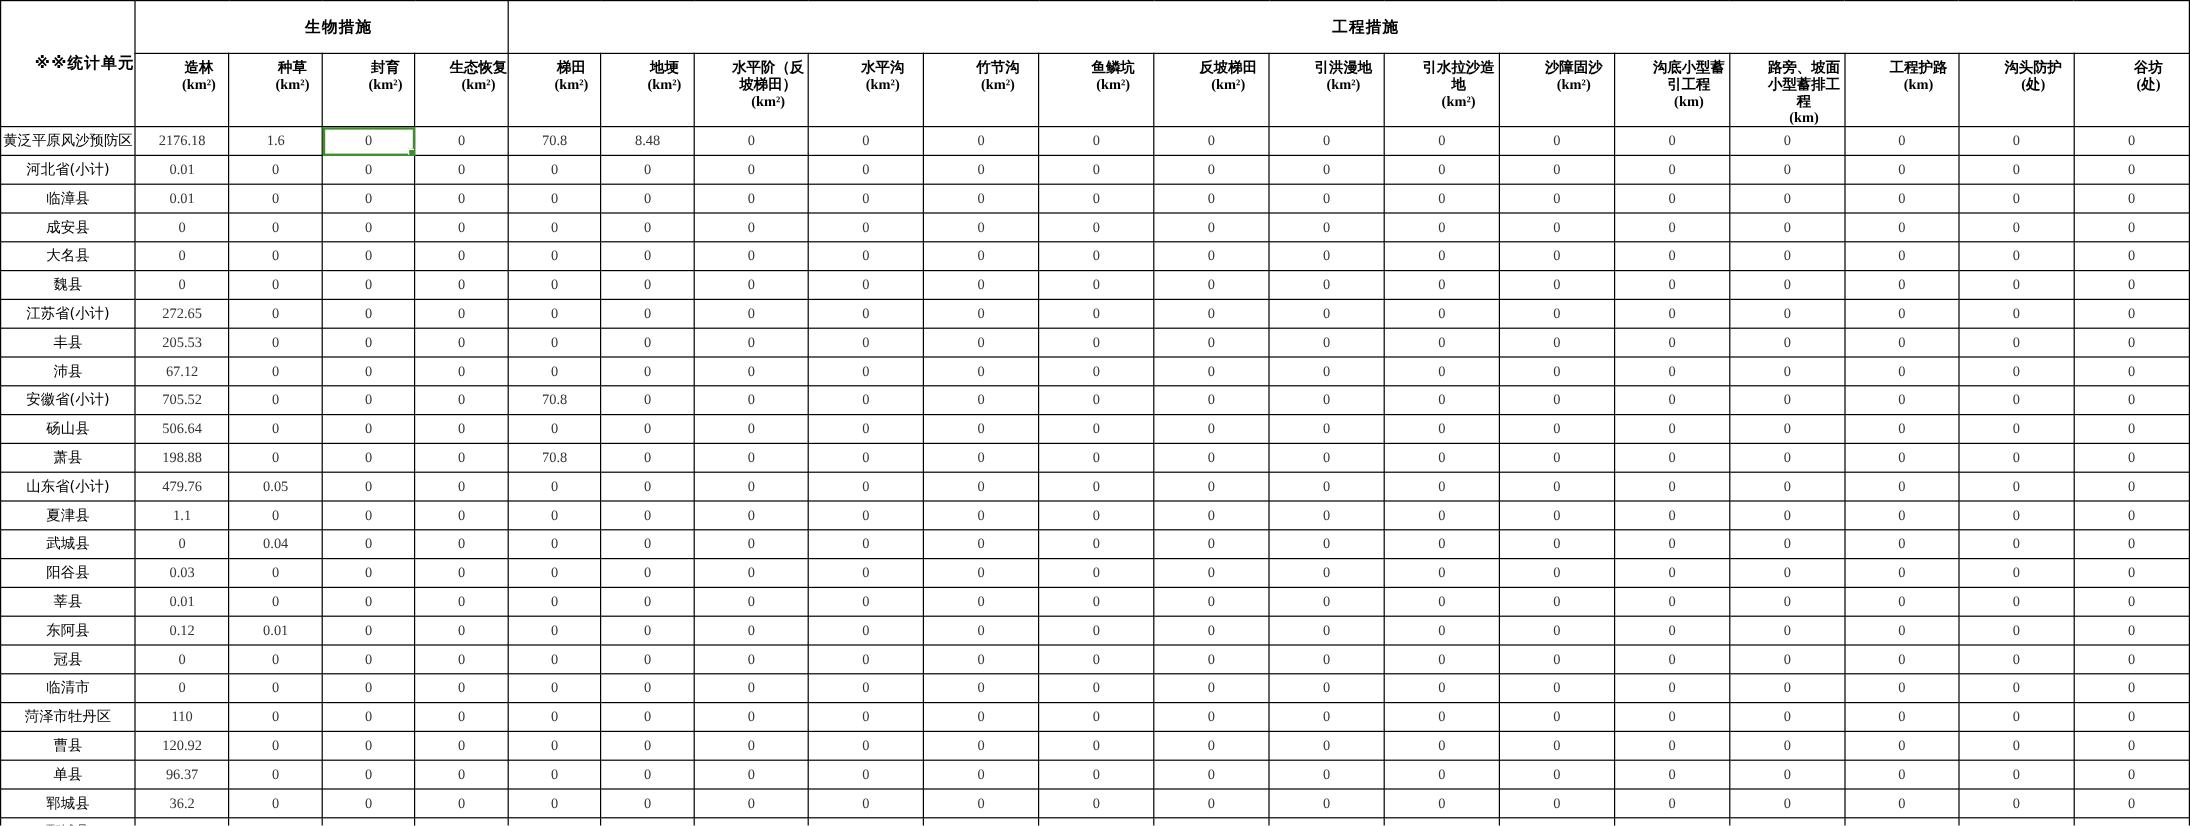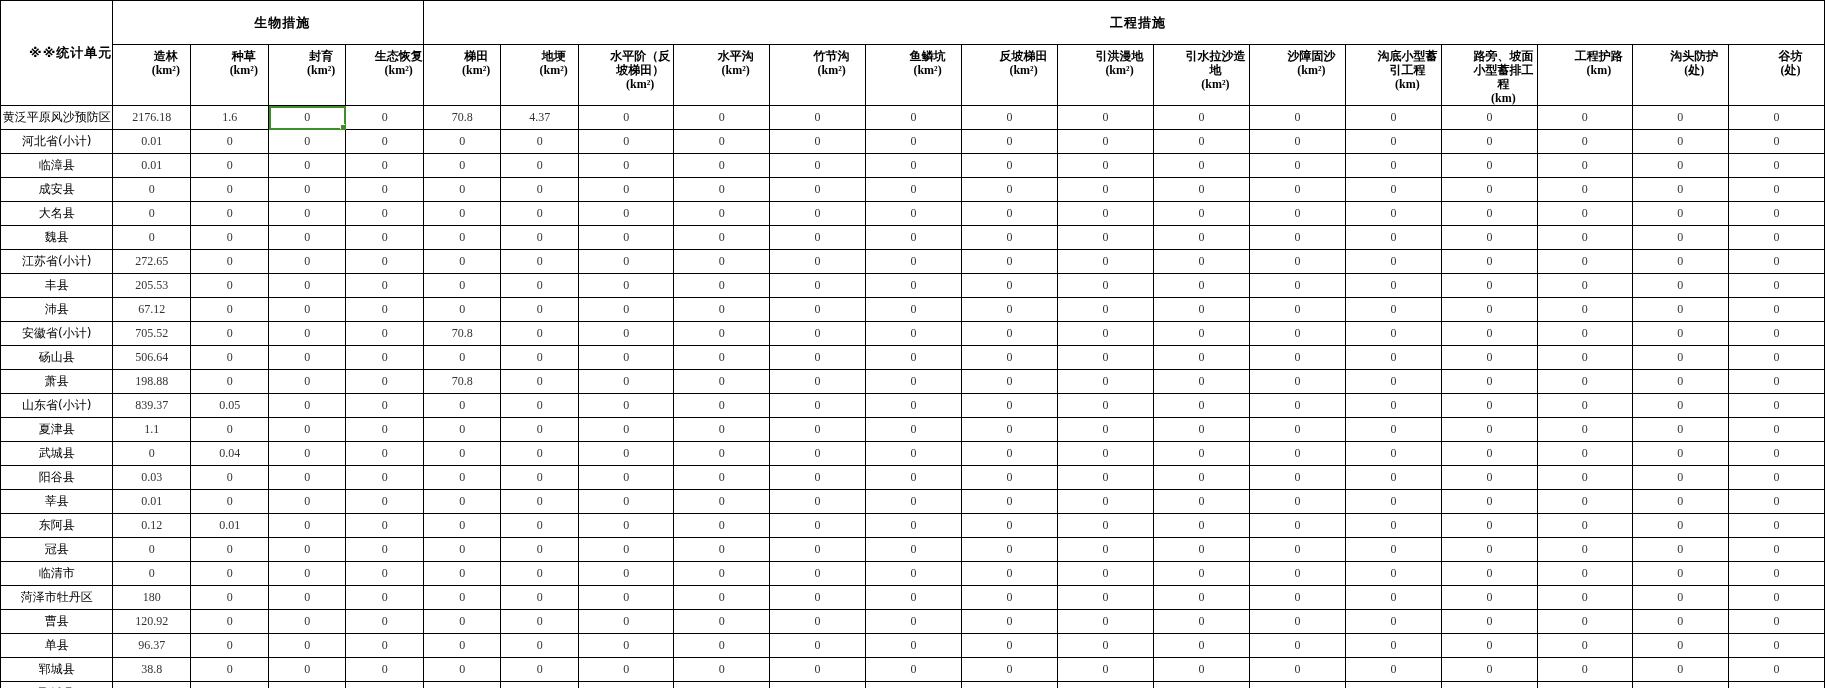--- a/index.html
+++ b/index.html
@@ -73,21 +73,21 @@
         </tr>
     </thead>
     <tbody id="body-rows">
         <tr>
           <td class="name">黄泛平原风沙预防区</td>
           <td>2176.18</td>
           <td>1.6</td>
           <td class="selected">0<span class="handle"></span></td>
           <td>0</td>
           <td>70.8</td>
-          <td>4.37</td>
+          <td>8.48</td>
           <td>0</td>
           <td>0</td>
           <td>0</td>
           <td>0</td>
           <td>0</td>
           <td>0</td>
           <td>0</td>
           <td>0</td>
           <td>0</td>
           <td>0</td>
@@ -332,21 +332,21 @@
           <td>0</td>
           <td>0</td>
           <td>0</td>
           <td>0</td>
           <td>0</td>
           <td>0</td>
           <td>0</td>
         </tr>
         <tr>
           <td class="name">山东省(小计)</td>
-          <td>839.37</td>
+          <td>479.76</td>
           <td>0.05</td>
           <td>0</td>
           <td>0</td>
           <td>0</td>
           <td>0</td>
           <td>0</td>
           <td>0</td>
           <td>0</td>
           <td>0</td>
           <td>0</td>
@@ -508,21 +508,21 @@
           <td>0</td>
           <td>0</td>
           <td>0</td>
           <td>0</td>
           <td>0</td>
           <td>0</td>
           <td>0</td>
         </tr>
         <tr>
           <td class="name">菏泽市牡丹区</td>
-          <td>180</td>
+          <td>110</td>
           <td>0</td>
           <td>0</td>
           <td>0</td>
           <td>0</td>
           <td>0</td>
           <td>0</td>
           <td>0</td>
           <td>0</td>
           <td>0</td>
           <td>0</td>
@@ -574,21 +574,21 @@
           <td>0</td>
           <td>0</td>
           <td>0</td>
           <td>0</td>
           <td>0</td>
           <td>0</td>
           <td>0</td>
         </tr>
         <tr>
           <td class="name">郓城县</td>
-          <td>38.8</td>
+          <td>36.2</td>
           <td>0</td>
           <td>0</td>
           <td>0</td>
           <td>0</td>
           <td>0</td>
           <td>0</td>
           <td>0</td>
           <td>0</td>
           <td>0</td>
           <td>0</td>

